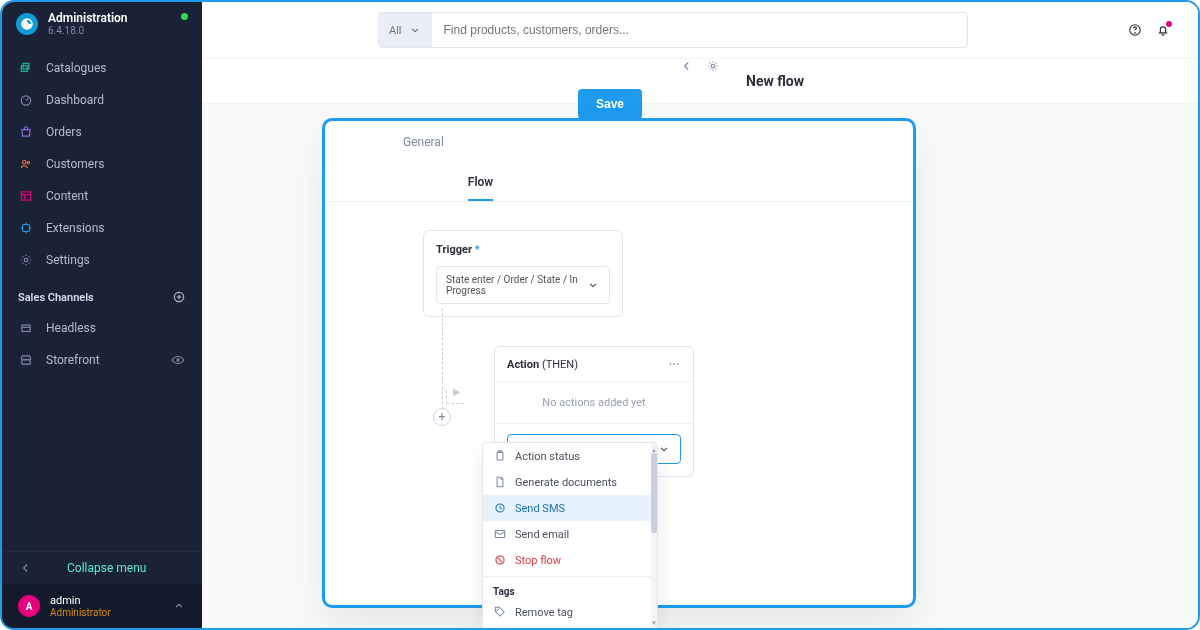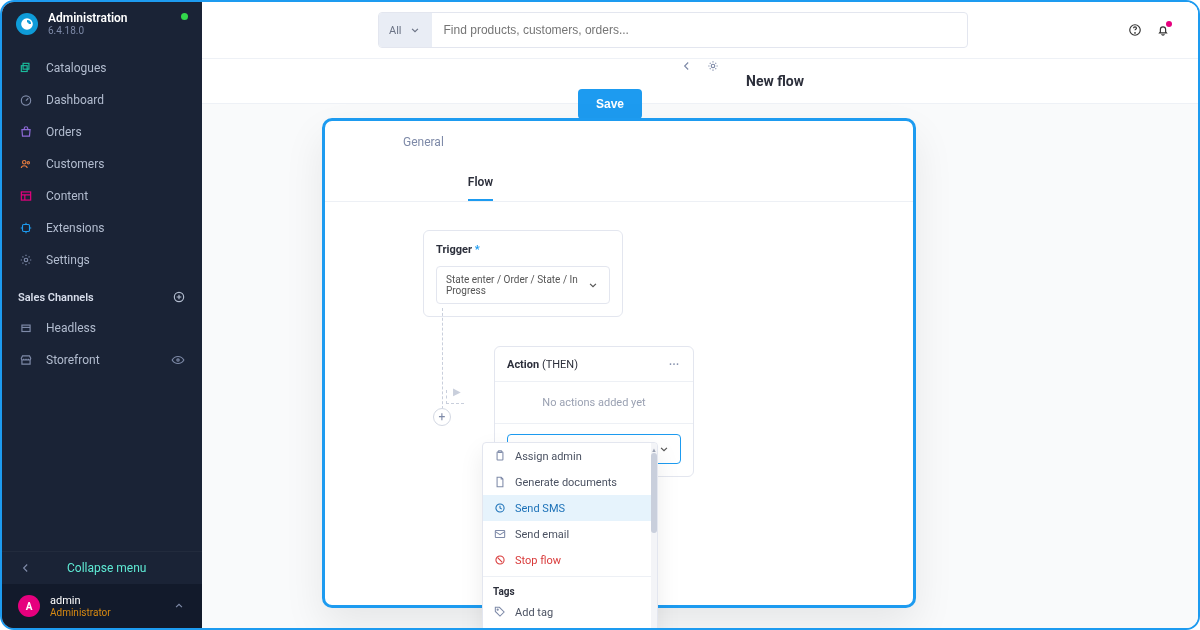--- a/index.html
+++ b/index.html
@@ -499,21 +499,21 @@
 
           <div class="dropdown">
             <div class="dd-list">
               <div class="dd-item">
                 <span class="ic14">
                     <svg viewBox="0 0 24 24" stroke="#7e8aa8" fill="none" stroke-width="1.8">
                       <rect x="7" y="5" width="10" height="14" rx="1"></rect>
                       <rect x="9" y="3" width="6" height="3" rx="1"></rect>
                     </svg>
                   </span>
-                <span>Assign admin</span>
+                <span>Action status</span>
               </div>
               <div class="dd-item">
                 <span class="ic14">
                     <svg viewBox="0 0 24 24" stroke="#7e8aa8" fill="none" stroke-width="1.8">
                       <path d="M7 4h7l3 3v13H7z"></path>
                       <path d="M14 4v3h3"></path>
                     </svg>
                   </span>
                 <span>Generate documents</span>
               </div>
@@ -539,29 +539,20 @@
                 <span class="ic14">
                     <svg viewBox="0 0 24 24" stroke="#d93a3a" fill="none" stroke-width="1.8">
                       <circle cx="12" cy="12" r="7"></circle>
                       <path d="M8 8l8 8"></path>
                     </svg>
                   </span>
                 <span>Stop flow</span>
               </div>
               <div class="dd-sep"></div>
               <div class="dd-header">Tags</div>
-              <div class="dd-item">
-                <span class="ic14">
-                    <svg viewBox="0 0 24 24" stroke="#7e8aa8" fill="none" stroke-width="1.8">
-                      <path d="M4 4h7l8 8-7 7-8-8z"></path>
-                      <circle cx="8" cy="8" r="1"></circle>
-                    </svg>
-                  </span>
-                <span>Add tag</span>
-              </div>
               <div class="dd-item">
                 <span class="ic14">
                     <svg viewBox="0 0 24 24" stroke="#7e8aa8" fill="none" stroke-width="1.8">
                       <path d="M4 4h7l8 8-7 7-8-8z"></path>
                       <path d="M6 10l4-4"></path>
                     </svg>
                   </span>
                 <span>Remove tag</span>
               </div>
             </div>

